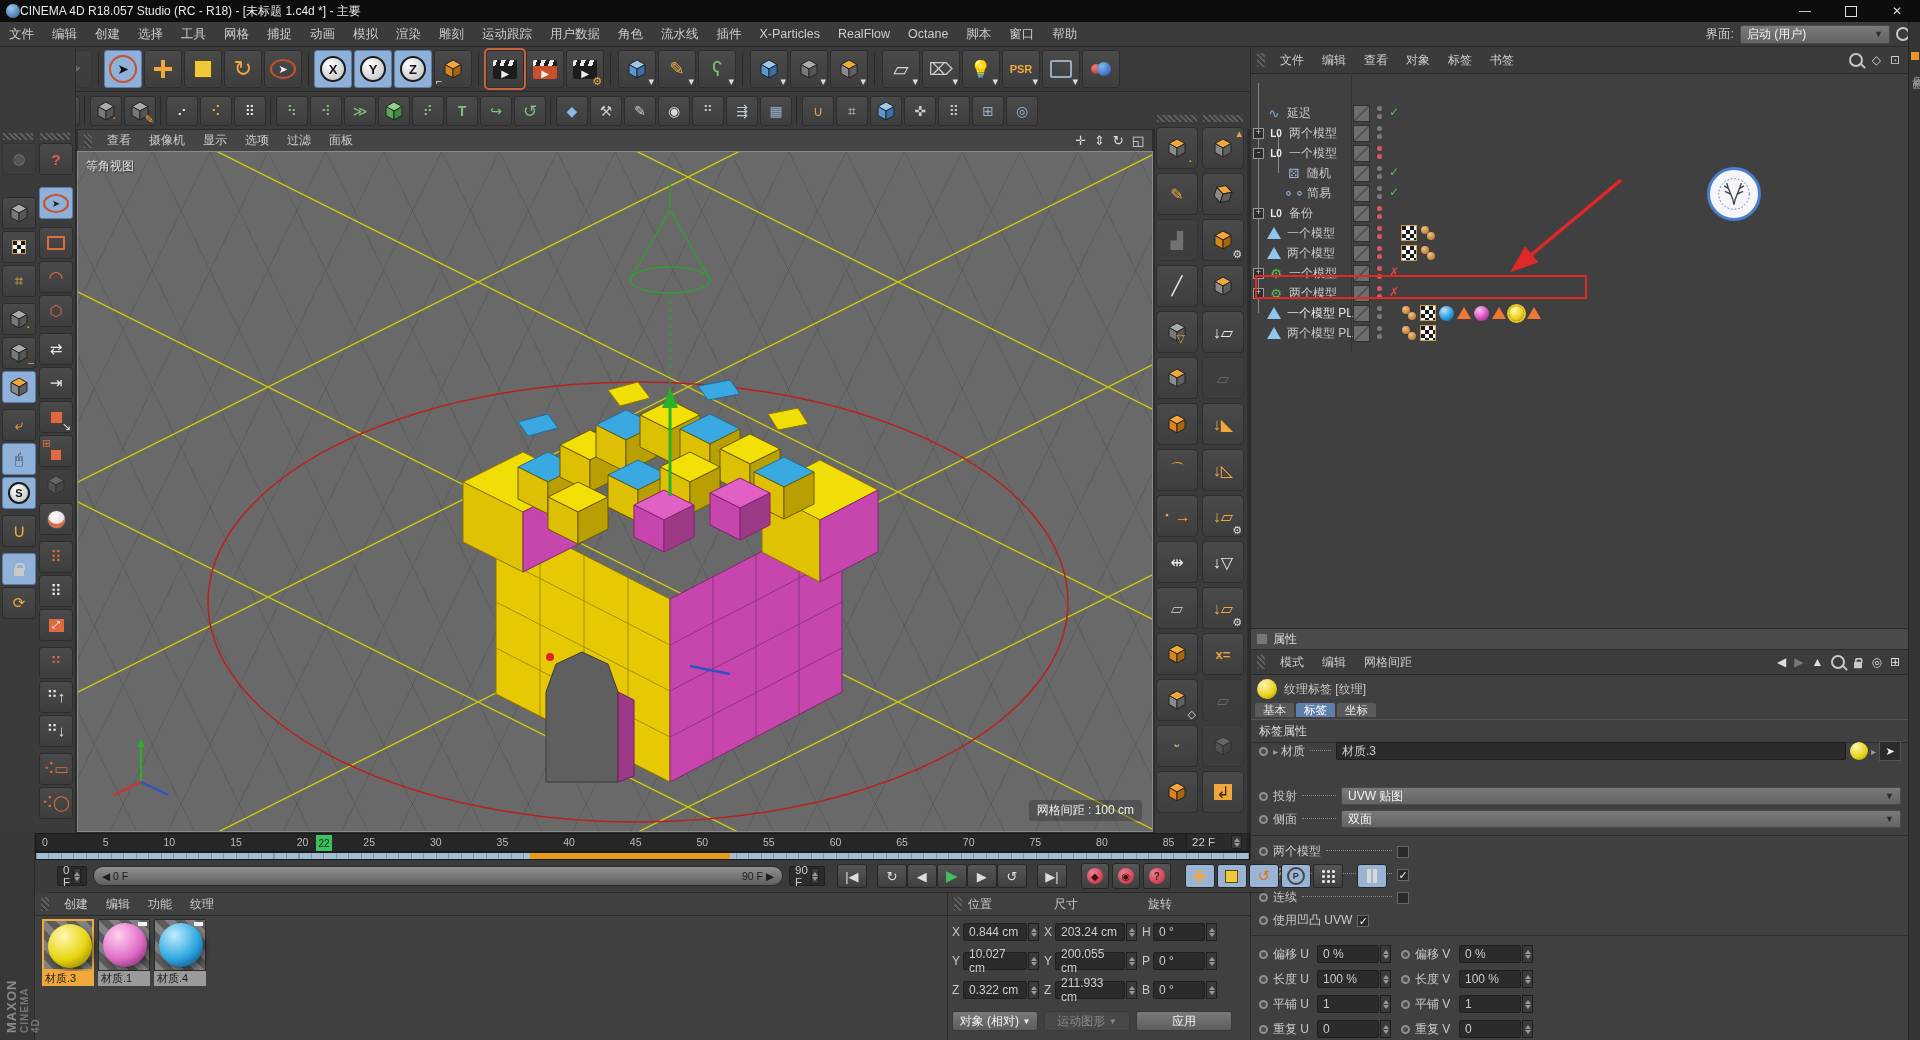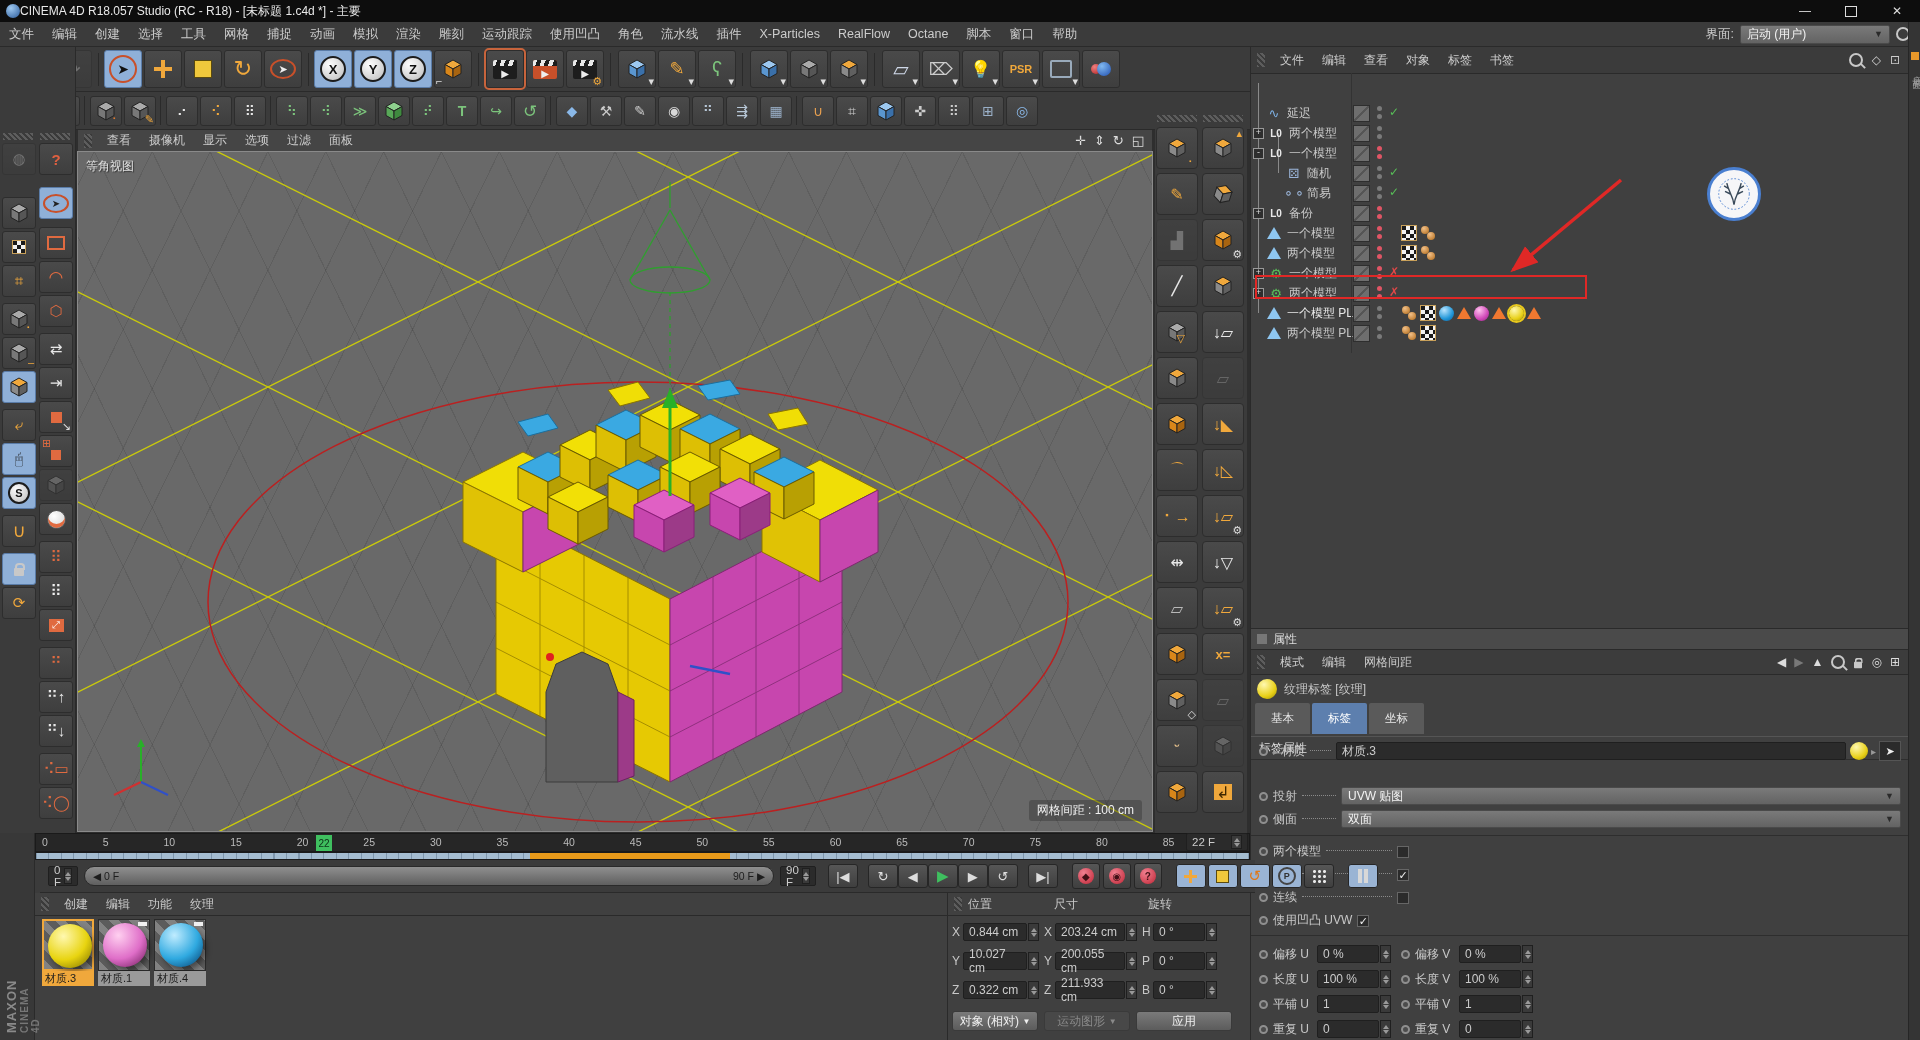--- a/index.html
+++ b/index.html
@@ -72,37 +72,37 @@
   .matb{width:15px;height:15px;border-radius:50%;}
   .matb.blue{background:radial-gradient(circle at 35% 28%,#b8e4ff,#2096d8 60%,#0b5a98);}
   .matb.pink{background:radial-gradient(circle at 35% 28%,#ffc0ee,#d048b8 60%,#8a1f78);}
   .matb.yel{background:radial-gradient(circle at 35% 28%,#fff8b0,#e8d018 60%,#9a8a00);}
   .matb.sel{outline:2px solid #e8c81c;}
   .tri{width:0;height:0;border-left:7px solid transparent;border-right:7px solid transparent;border-bottom:12px solid #f07830;}
   .treev{position:absolute;width:1px;background:#8a8a8a;left:1257px;}
   
   #attr{left:1250px;top:628px;width:658px;height:412px;background:#404040;border-left:1px solid #2a2a2a;border-top:1px solid #2a2a2a;box-sizing:border-box;font-size:12px;}
   .attrhdr{height:20px;background:#4a4a4a;display:flex;align-items:center;color:#ddd;border-bottom:1px solid #2a2a2a;}
-  .tab{height:31px;padding:0 16px;background:#5a5a5a;color:#e8e8e8;display:flex;align-items:center;border-radius:2px 2px 0 0;margin-right:2px;font-size:11.5px;}
+  .tab{height:14px;padding:0 8px;background:#5a5a5a;color:#e8e8e8;display:flex;align-items:center;border-radius:2px 2px 0 0;margin-right:2px;font-size:11.5px;}
   .tab.on{background:#5d7fae;color:#fff;}
   .fldrow{position:absolute;display:flex;align-items:center;}
   .adot{width:9px;height:9px;border:2px solid #8f8f8f;border-radius:50%;box-sizing:border-box;background:#4c4c4c;flex:none;margin-right:5px;}
   .albl{color:#c8c8c8;white-space:nowrap;}
   .leader{flex:1;border-bottom:1px dotted #8a8a8a;margin:0 5px 3px 5px;height:1px;min-width:6px;}
   .inp{background:#2b2b2b;border:1px solid #1f1f1f;border-radius:2px;color:#ccc;height:18px;display:flex;align-items:center;padding:0 5px;box-sizing:border-box;font-size:12px;}
   .drop{background:linear-gradient(#7a7a7a,#636363);border:1px solid #4a4a4a;border-radius:2px;color:#f2f2f2;height:18px;display:flex;align-items:center;padding:0 6px;box-sizing:border-box;font-size:12px;}
   .drop .car{margin-left:auto;font-size:9px;color:#2a2a2a;}
   .stepper{width:11px;height:18px;background:#3a3a3a;border:1px solid #1f1f1f;box-sizing:border-box;display:flex;flex-direction:column;align-items:center;justify-content:center;gap:1px;margin-left:1px;}
   .stepper i{width:0;height:0;border-left:3px solid transparent;border-right:3px solid transparent;}
   .stepper i.u{border-bottom:4px solid #999;} .stepper i.d{border-top:4px solid #999;}
   .chk{width:12px;height:12px;background:#2b2b2b;border:1px solid #666;box-sizing:border-box;color:#f0f0f0;font-size:11px;line-height:10px;text-align:center;font-weight:bold;}
   
   #ruler{left:35px;top:833px;width:1215px;height:19px;background:#262626;border:1px solid #1a1a1a;box-sizing:border-box;}
   #track{left:35px;top:852px;width:1215px;height:8px;background:#a4bcd0;background-image:repeating-linear-gradient(90deg,#7f97ad 0 1px,transparent 1px 12.5px);border:1px solid #1a1a1a;box-sizing:border-box;}
-  #transport{left:40px;top:860px;width:1215px;height:33px;background:#3b3b3b;border-bottom:1px solid #2a2a2a;box-sizing:border-box;display:flex;align-items:center;}
+  #transport{left:49px;top:860px;width:1215px;height:33px;background:#3b3b3b;border-bottom:1px solid #2a2a2a;box-sizing:border-box;display:flex;align-items:center;}
   .tbtn{width:30px;height:24px;border-radius:3px;background:linear-gradient(#565656,#3f3f3f);border:1px solid #262626;box-sizing:border-box;display:flex;align-items:center;justify-content:center;color:#ddd;font-size:13px;flex:none;}
   .tbtn.blue{background:#9ab4d4;color:#333;}
   .rbtn{width:26px;height:24px;border-radius:3px;background:linear-gradient(#565656,#3f3f3f);border:1px solid #262626;display:flex;align-items:center;justify-content:center;flex:none;}
   .rball{width:16px;height:16px;border-radius:50%;background:radial-gradient(circle at 35% 30%,#f08090,#c02535);display:flex;align-items:center;justify-content:center;color:#401015;font-size:10px;font-weight:bold;}
   .cross{width:13px;height:13px;background:linear-gradient(#f0a83c,#f0a83c) center/13px 3px no-repeat,linear-gradient(#f0a83c,#f0a83c) center/3px 13px no-repeat;}
   .ysq{width:11px;height:11px;background:#f0c83c;border:1px solid #5a4a10;}
   .pcirc{width:14px;height:14px;border:2px solid #444;border-radius:50%;font-size:9px;font-weight:bold;color:#333;display:flex;align-items:center;justify-content:center;}
   .pladots{width:14px;height:14px;background-image:radial-gradient(#e8e8e8 1.3px,transparent 1.6px);background-size:5px 5px;}
   .kbars{display:flex;gap:2px;} .kbars i{width:4px;height:14px;background:#d8d8d8;}
   .spinfld{background:#2b2b2b;border:1px solid #1f1f1f;border-radius:2px;color:#ccc;height:20px;display:flex;align-items:center;padding:0 5px;box-sizing:border-box;font-size:11.5px;}
@@ -158,21 +158,21 @@
   <span class="mi">创建</span>
   <span class="mi">选择</span>
   <span class="mi">工具</span>
   <span class="mi">网格</span>
   <span class="mi">捕捉</span>
   <span class="mi">动画</span>
   <span class="mi">模拟</span>
   <span class="mi">渲染</span>
   <span class="mi">雕刻</span>
   <span class="mi">运动跟踪</span>
-  <span class="mi">使用凹凸</span>
+  <span class="mi">用户数据</span>
   <span class="mi">角色</span>
   <span class="mi">流水线</span>
   <span class="mi">插件</span>
   <span class="mi">X-Particles</span>
   <span class="mi">RealFlow</span>
   <span class="mi">Octane</span>
   <span class="mi">脚本</span>
   <span class="mi">窗口</span>
   <span class="mi">帮助</span>
   <span style="margin-left:auto;display:flex;align-items:center;gap:6px;padding-right:10px;">

